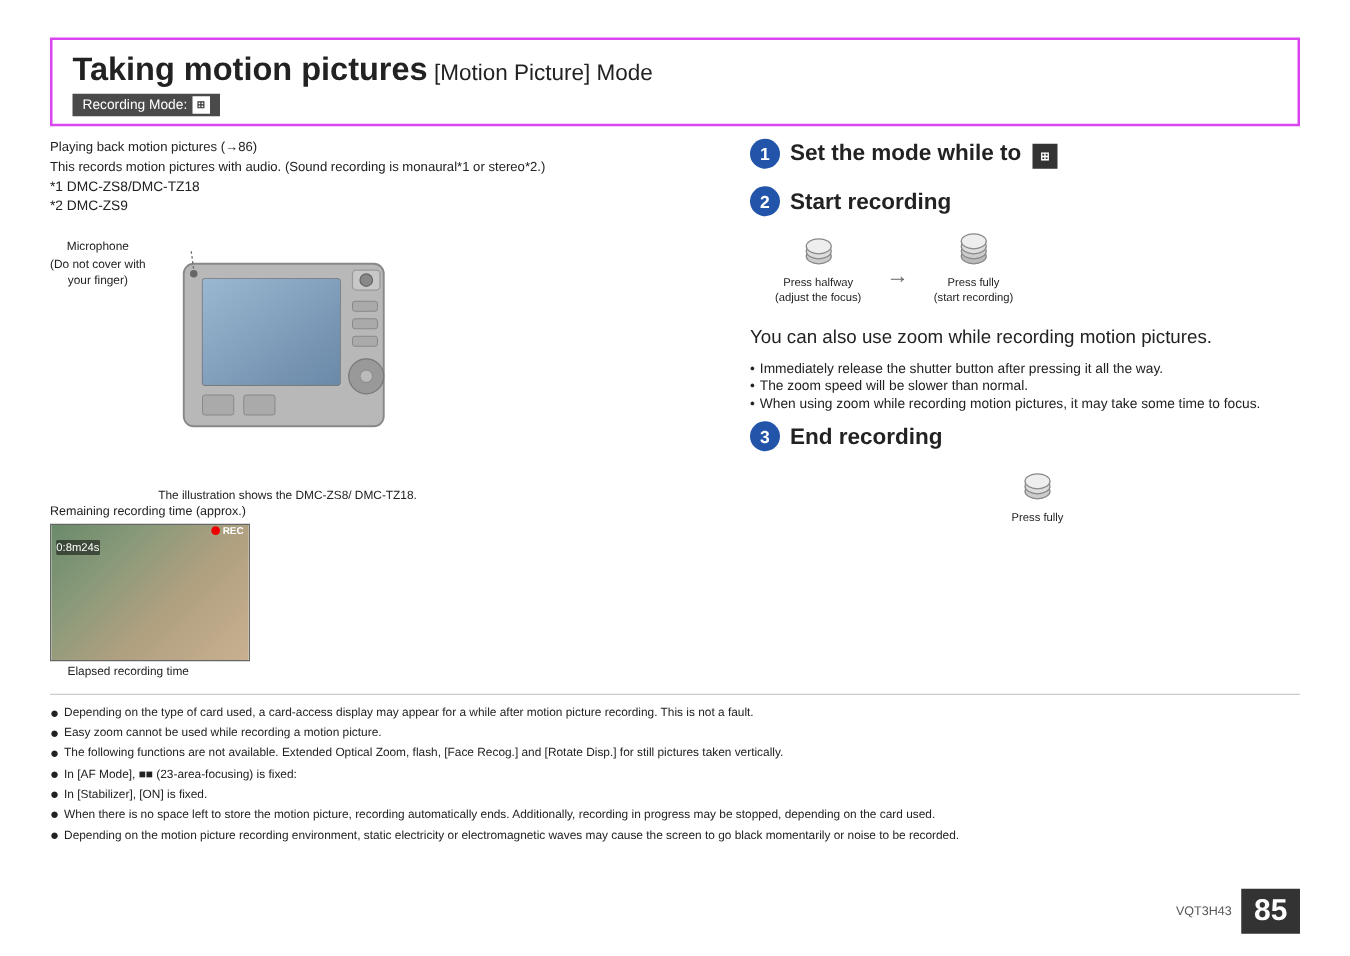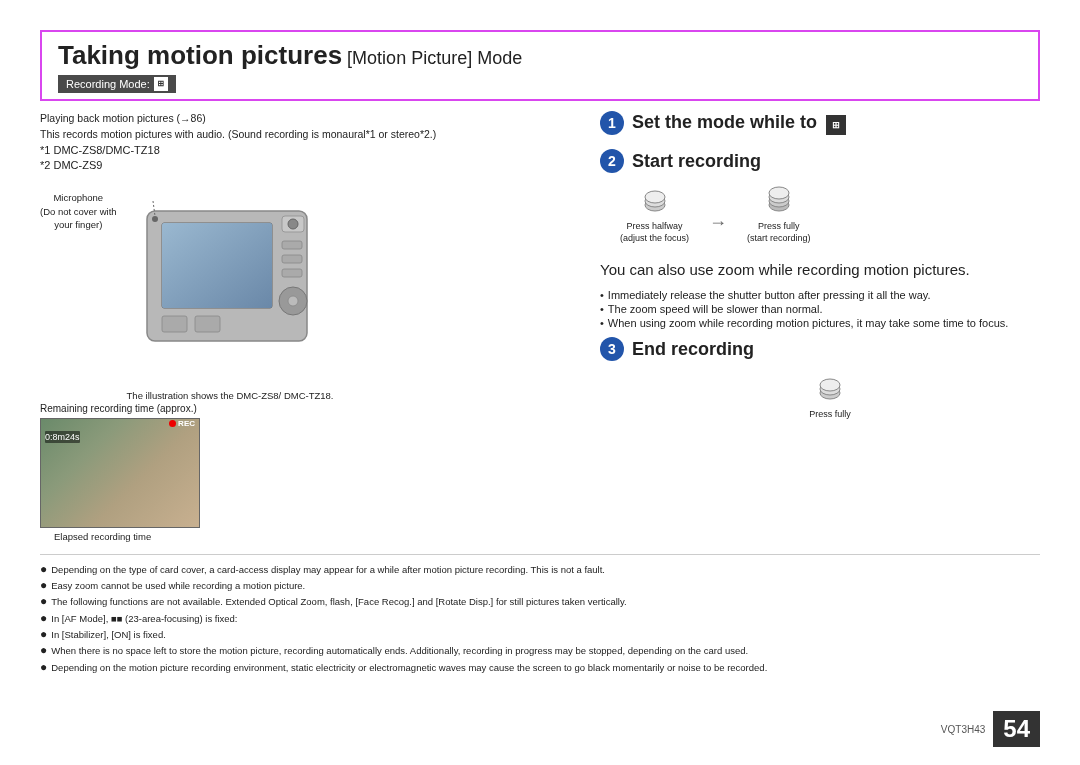--- a/index.html
+++ b/index.html
@@ -499,21 +499,21 @@
           <div class="shutter-caption">Press fully</div>
         </div>
       </div>
 
     </div>
   </div>
 
   <div class="bottom-notes">
     <div class="bottom-note-item">
       <span class="dot-bullet">●</span>
-      <span>Depending on the type of card cover, a card-access display may appear for a while after motion picture recording. This is not a fault.</span>
+      <span>Depending on the type of card used, a card-access display may appear for a while after motion picture recording. This is not a fault.</span>
     </div>
     <div class="bottom-note-item">
       <span class="dot-bullet">●</span>
       <span>Easy zoom cannot be used while recording a motion picture.</span>
     </div>
     <div class="bottom-note-item">
       <span class="dot-bullet">●</span>
       <span>The following functions are not available. Extended Optical Zoom, flash, [Face Recog.] and [Rotate Disp.] for still pictures taken vertically.</span>
     </div>
     <div class="bottom-note-item">
@@ -529,16 +529,16 @@
       <span>When there is no space left to store the motion picture, recording automatically ends. Additionally, recording in progress may be stopped, depending on the card used.</span>
     </div>
     <div class="bottom-note-item">
       <span class="dot-bullet">●</span>
       <span>Depending on the motion picture recording environment, static electricity or electromagnetic waves may cause the screen to go black momentarily or noise to be recorded.</span>
     </div>
   </div>
 
   <div class="page-number">
     <span class="page-code">VQT3H43</span>
-    <div class="page-num-box">54</div>
+    <div class="page-num-box">85</div>
   </div>
 
 </div>
 
 </body></html>

